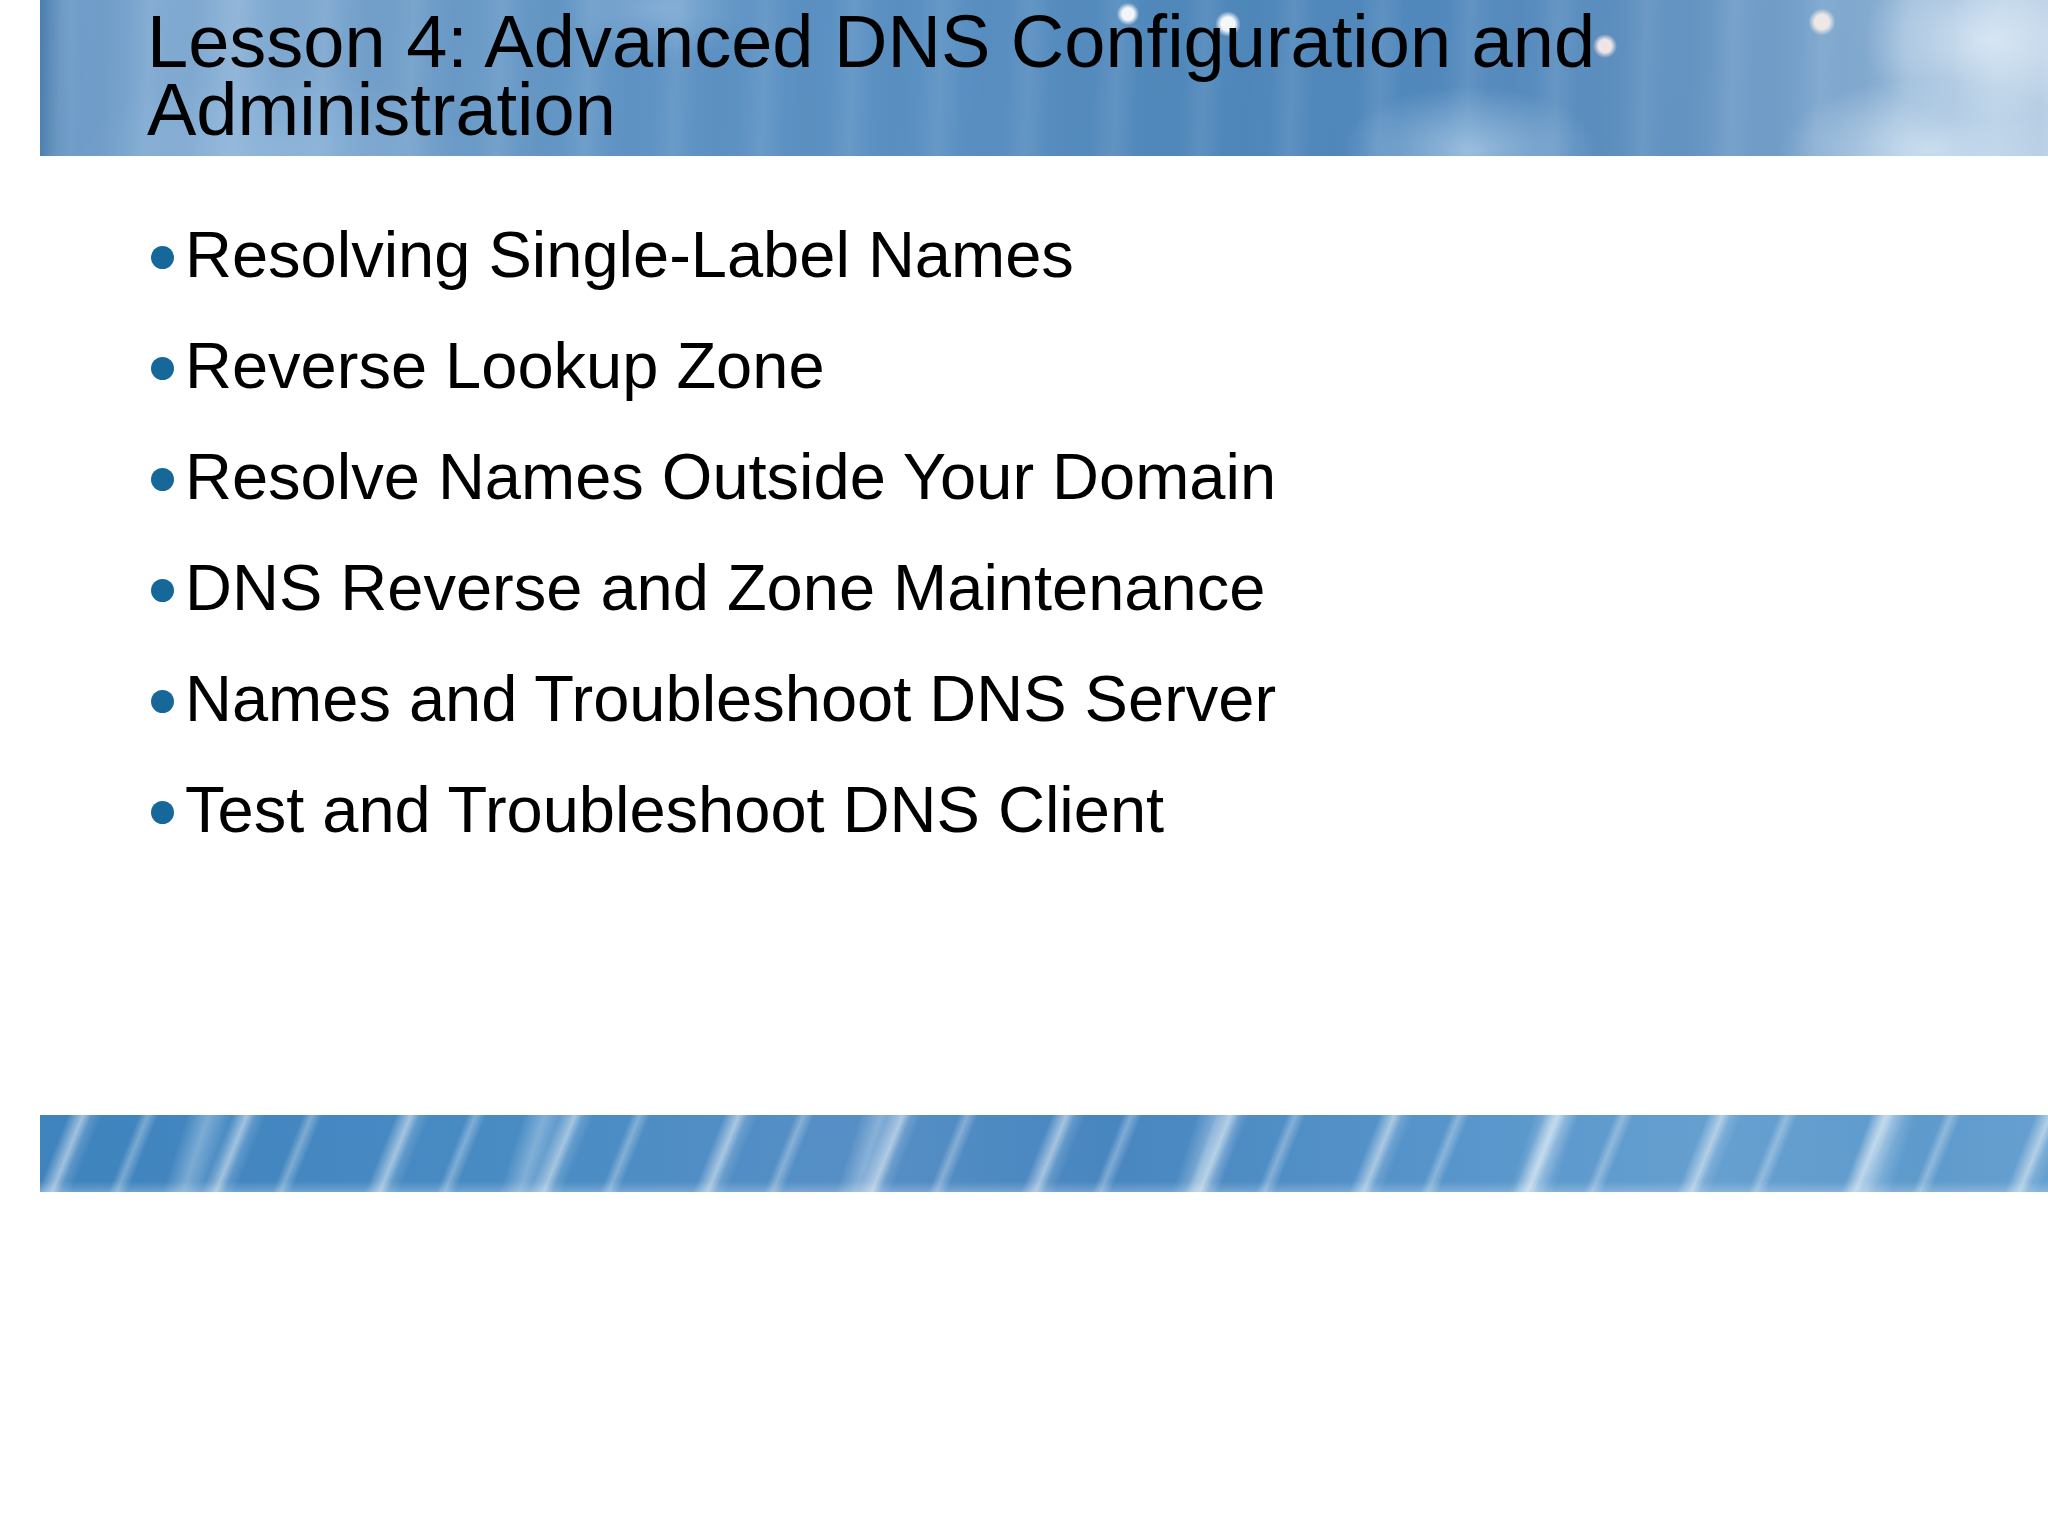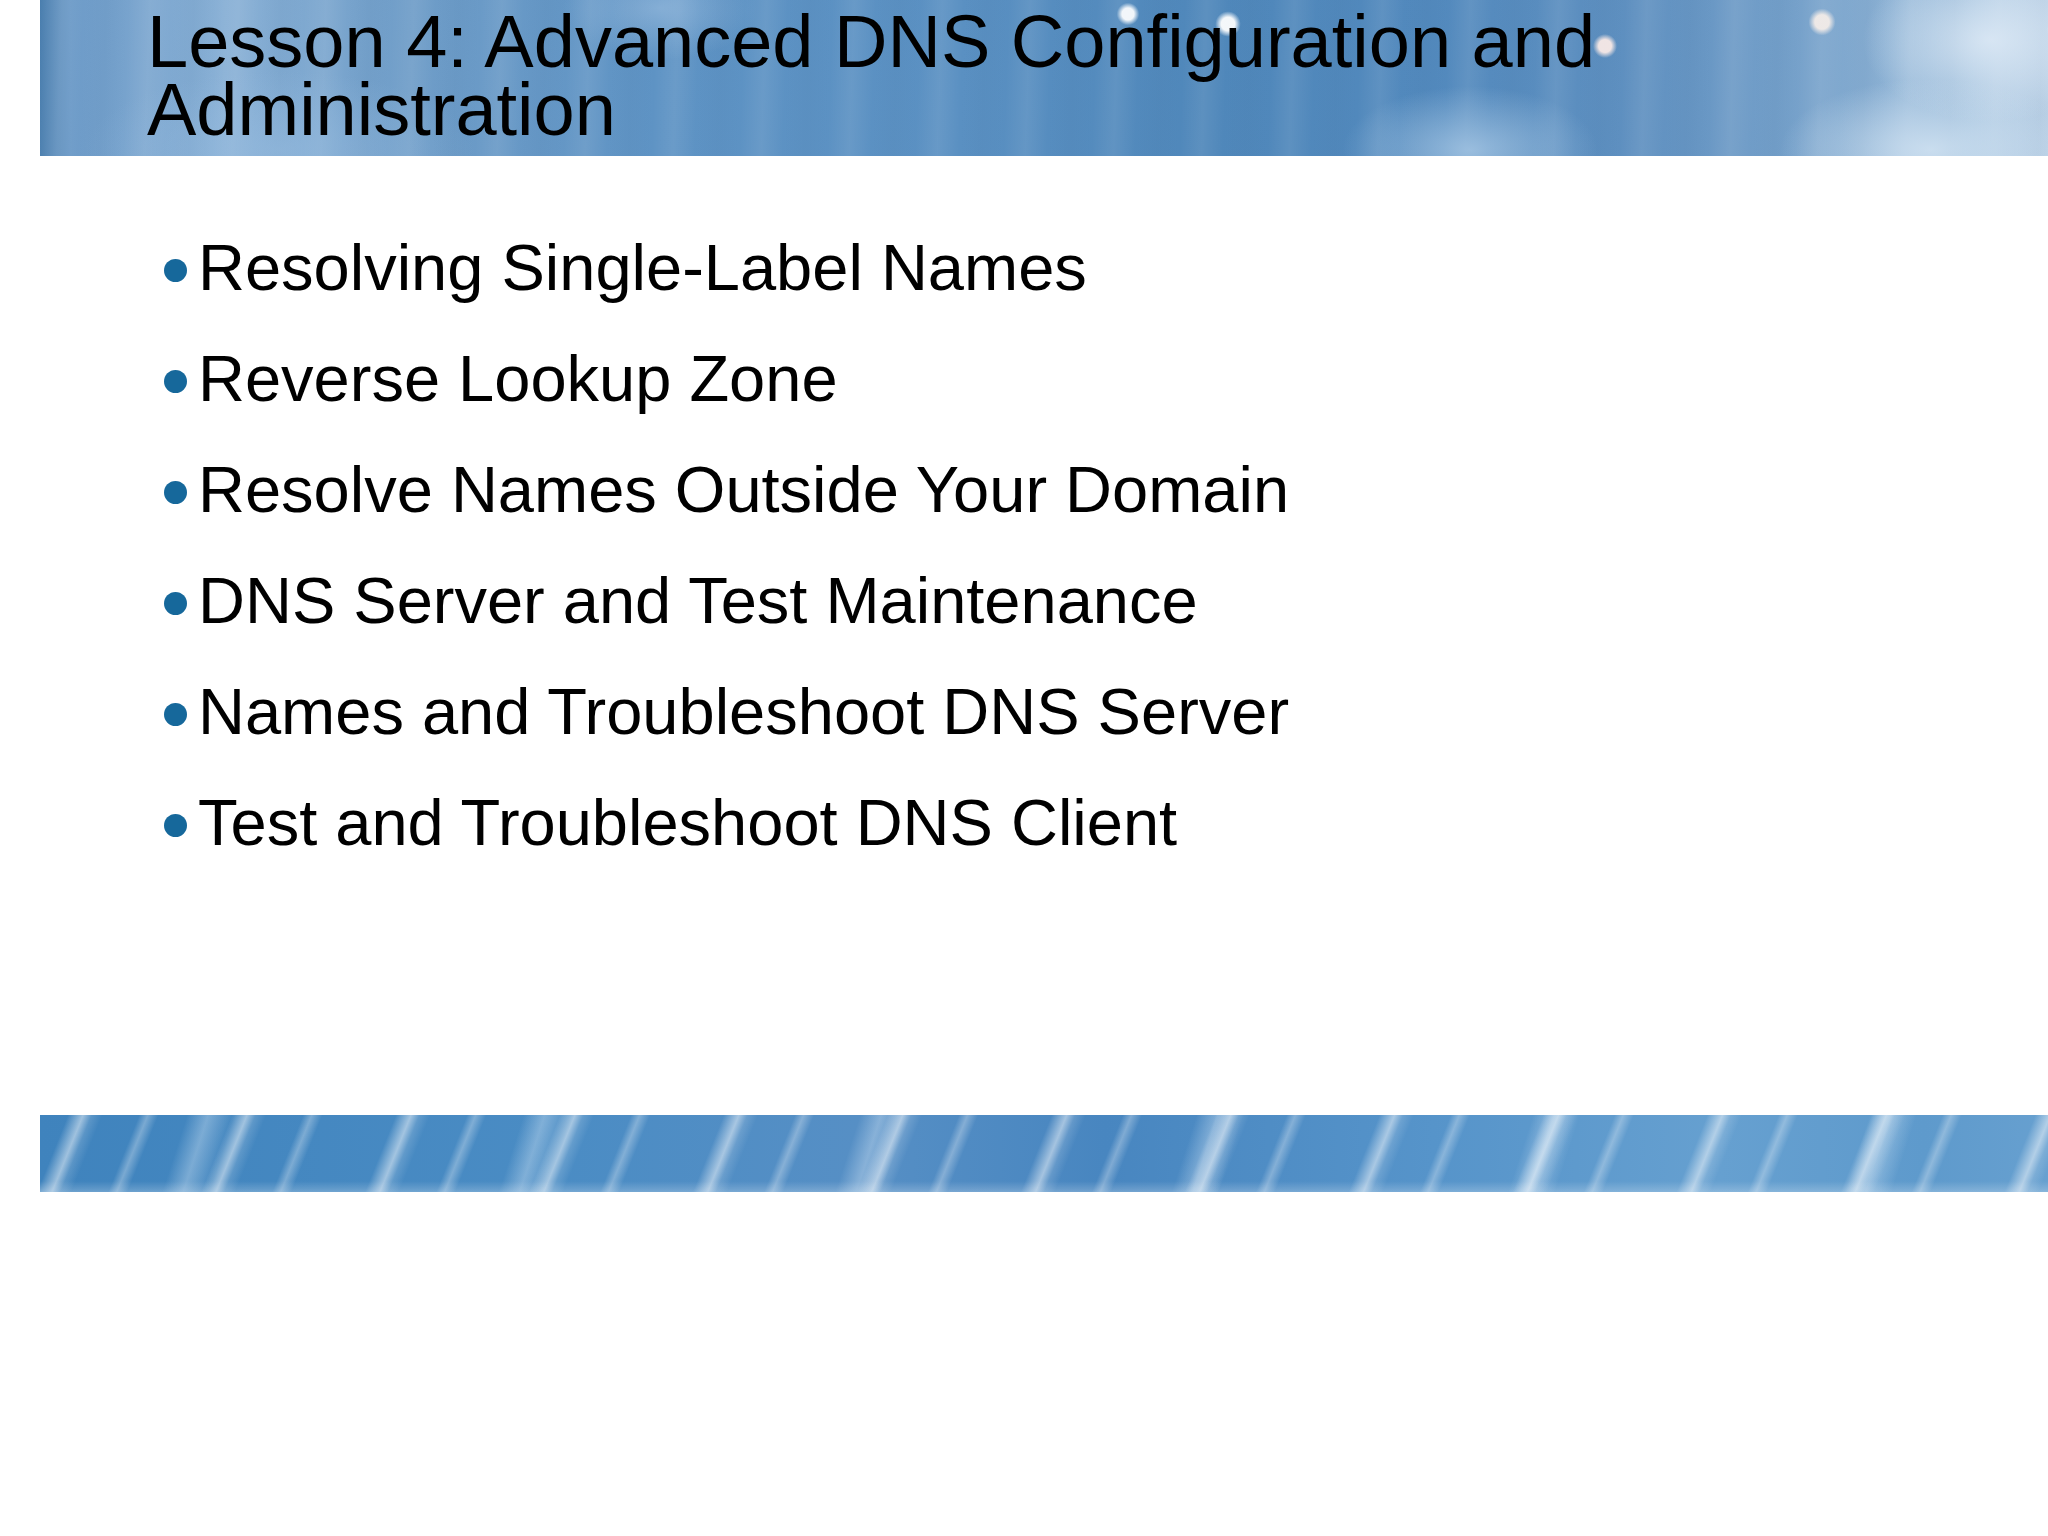--- a/index.html
+++ b/index.html
@@ -63,21 +63,21 @@
   }
 
   
   .content {
     flex: 1 1 auto;
     box-sizing: border-box;
     padding: 66px 60px 0 111px;
     background: #ffffff;
   }
   .bullets {
-    margin: 13px;
+    margin: 0;
     padding: 0;
     list-style: none;
   }
   .bullet {
     display: flex;
     align-items: flex-start;
     margin: 0 0 45px 0;
     font-size: 65px;
     line-height: 66px;
     color: var(--body-text, #000);
@@ -133,21 +133,21 @@
       <li class="bullet">
         <span class="dot"></span>
         <span>Reverse Lookup Zone</span>
       </li>
       <li class="bullet">
         <span class="dot"></span>
         <span>Resolve Names Outside Your Domain</span>
       </li>
       <li class="bullet">
         <span class="dot"></span>
-        <span>DNS Server and Test Maintenance</span>
+        <span>DNS Reverse and Zone Maintenance</span>
       </li>
       <li class="bullet">
         <span class="dot"></span>
         <span>Names and Troubleshoot DNS Server</span>
       </li>
       <li class="bullet">
         <span class="dot"></span>
         <span>Test and Troubleshoot DNS Client</span>
       </li>
     </ul>

